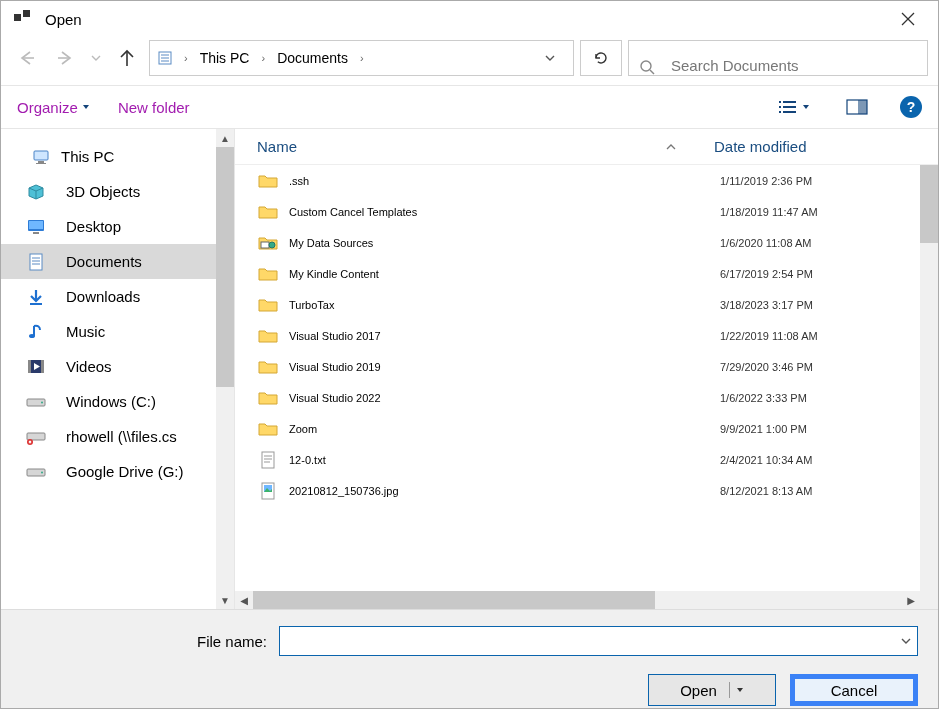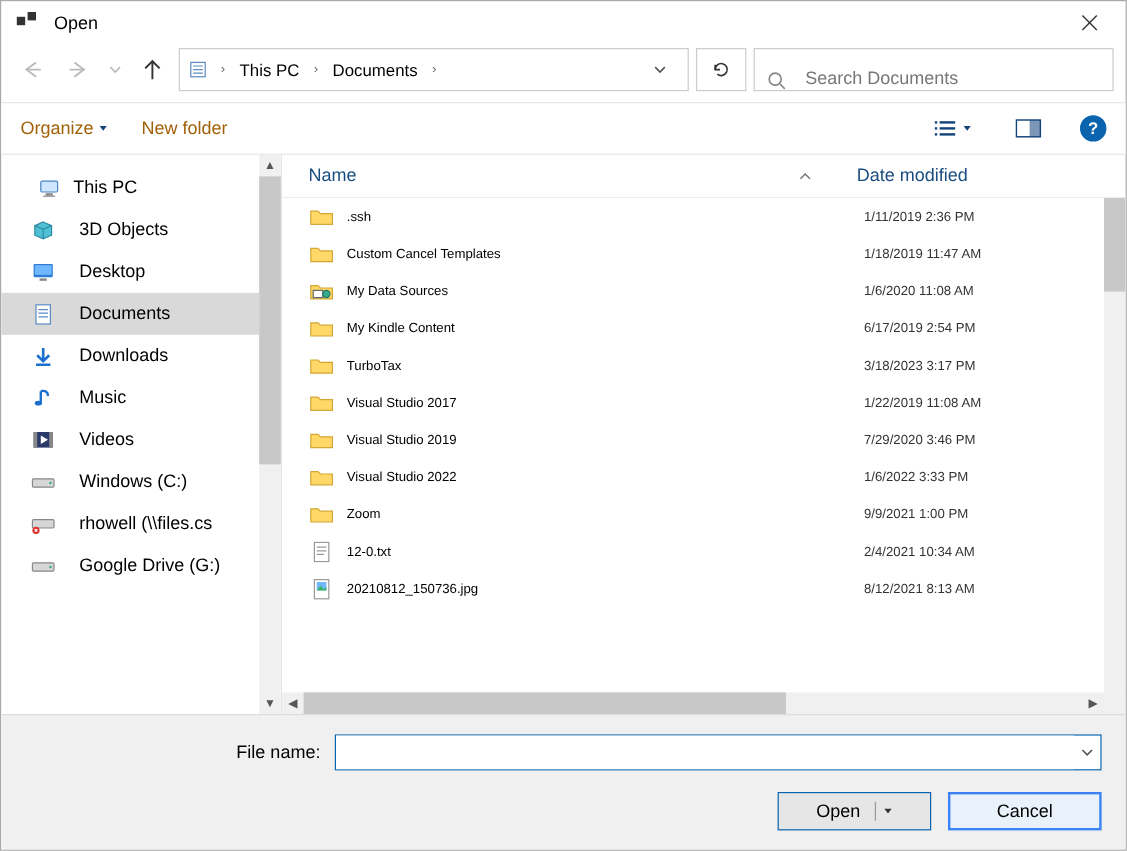--- a/index.html
+++ b/index.html
@@ -90,21 +90,21 @@
   .toolbar {
     height: 44px;
     border-top: 1px solid #e6e6e6;
     border-bottom: 1px solid #e6e6e6;
     display: flex;
     align-items: center;
     padding: 0 16px;
     gap: 28px;
     background: #fff;
   }
-  .toolbar .link { color: #a16207; font-size: 15px; display:flex; align-items:center; gap:4px;}
+  .toolbar .link { color: #a21caf; font-size: 15px; display:flex; align-items:center; gap:4px;}
   .toolbar .spacer { flex: 1; }
   .toolbar .view-btn {
     display:flex; align-items:center; gap:4px; color:#13447a;
     padding: 2px 4px;
   }
   .toolbar .help {
     width: 22px; height: 22px; border-radius: 50%;
     background: #0a64ad; color: #fff;
     display:flex; align-items:center; justify-content:center;
     font-weight: bold; font-size: 14px;
@@ -218,21 +218,21 @@
   }
   .fl-corner {
     position:absolute; right:0; bottom:0; width:18px; height:18px;
     background:#f0f0f0;
   }
 
   
   .bottom {
     background: #f0f0f0;
     border-top: 1px solid #ddd;
-    padding: 16px 20px 16px 20px;
+    padding: 16px 20px 2px 20px;
   }
   .filename-row {
     display: flex; align-items: center; gap: 8px;
     margin-bottom: 18px;
   }
   .filename-row label {
     width: 250px; text-align: right; font-size: 15px; padding-right: 4px;
   }
   .filename-input {
     flex: 1; height: 30px;
@@ -258,21 +258,21 @@
     display:flex; align-items:center; justify-content:center;
     font-size: 15px;
     gap: 6px;
   }
   .btn.primary {
     border: 1px solid #0a64ad;
     background: #e6e6e6;
   }
   .btn.cancel {
     background: #e9f2fb;
-    border: 2px solid #3b82f6;
+    border: 5px solid #3b82f6;
   }
 
   
   svg { display:block; }
 </style>
 </head>
 <body>
 
 <div class="titlebar">
   <span class="app-icon">

